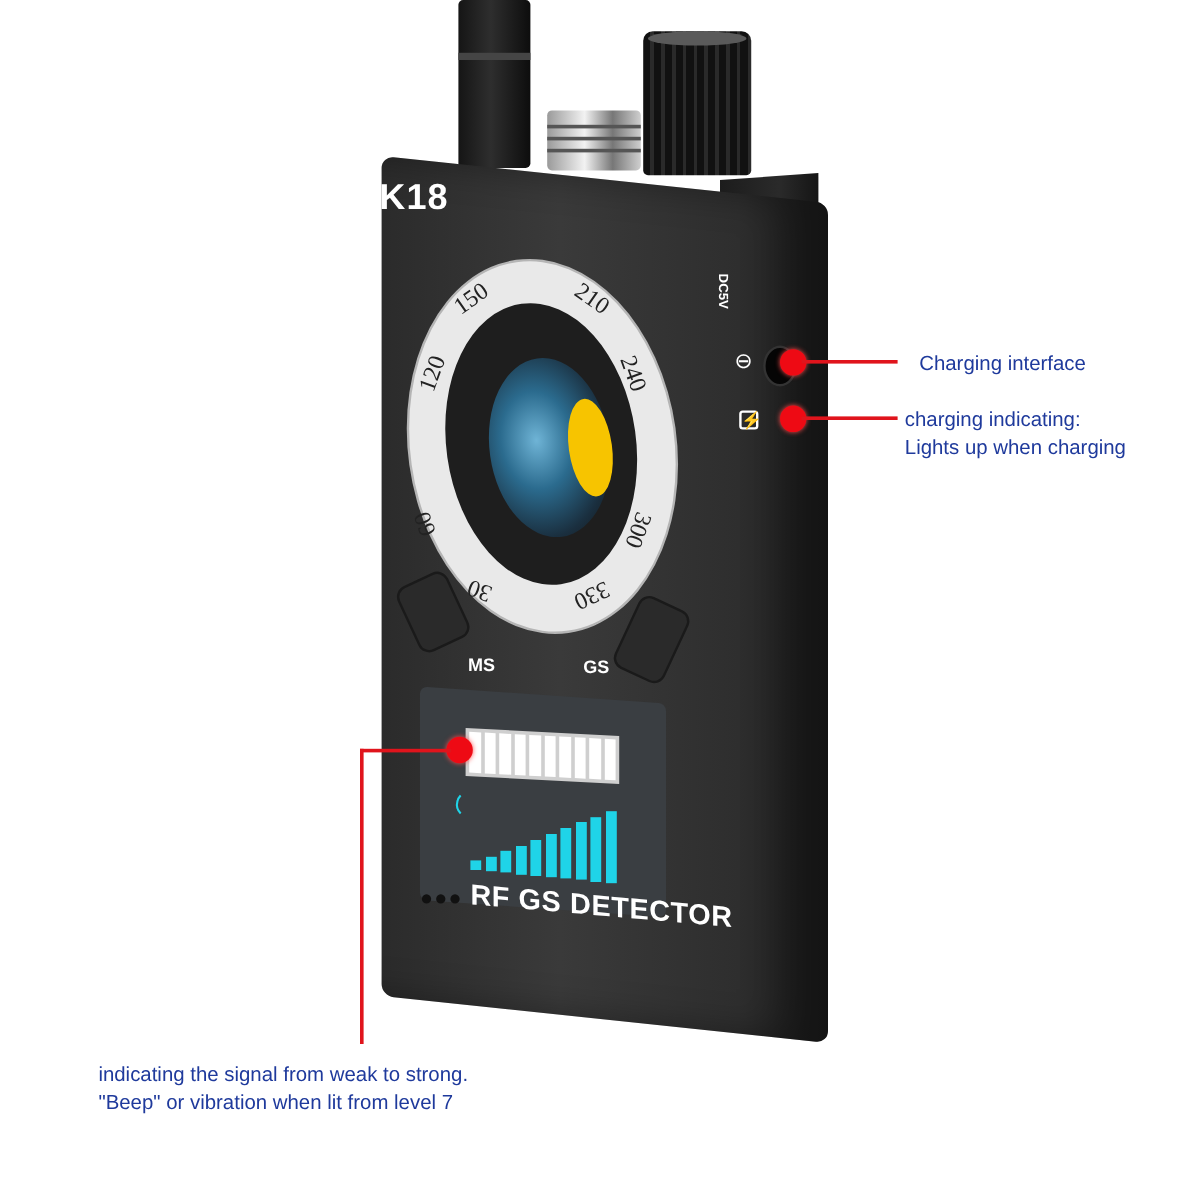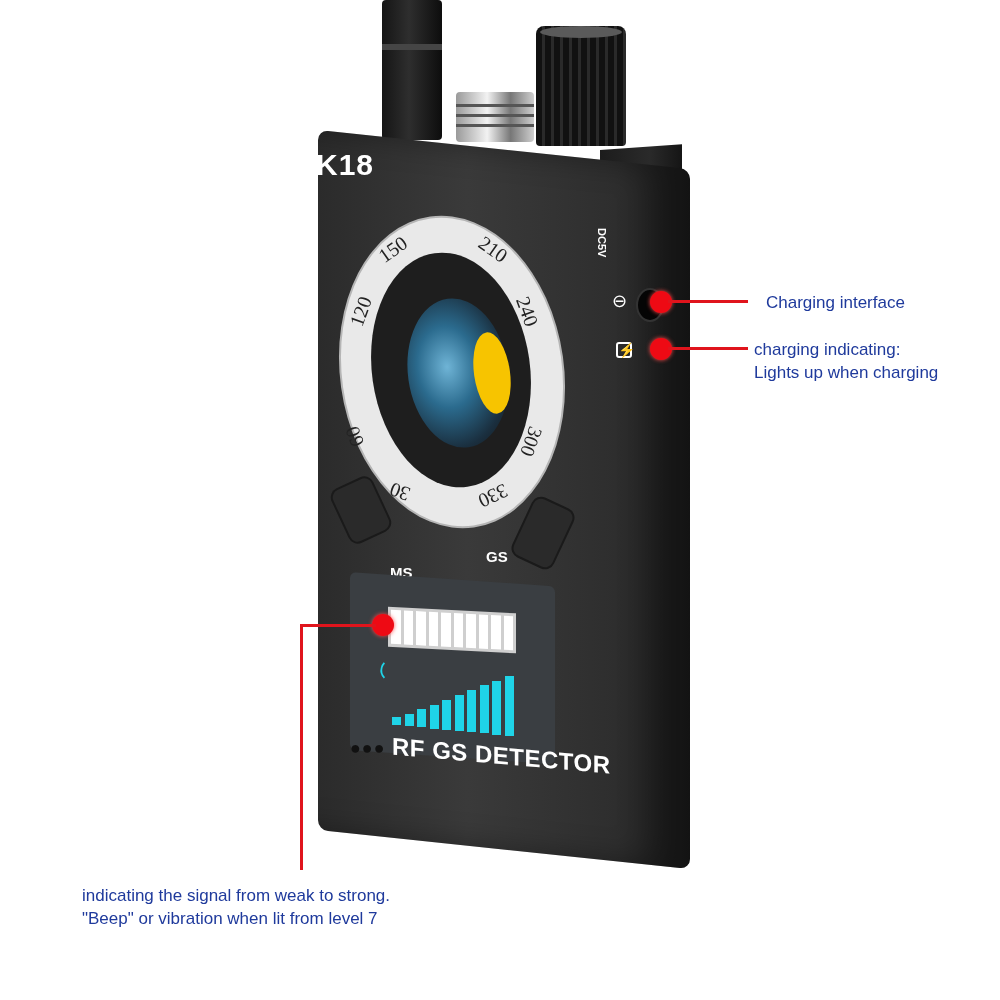--- a/index.html
+++ b/index.html
@@ -71,21 +71,21 @@
 <div class="abs dial-num" style="left:478px;top:238px;transform:rotate(35deg);">210</div>
 <div class="abs dial-num" style="left:512px;top:300px;transform:rotate(70deg);">240</div>
 <div class="abs dial-num" style="left:346px;top:300px;transform:rotate(-70deg);">120</div>
 <div class="abs dial-num" style="left:516px;top:430px;transform:rotate(110deg);">300</div>
 <div class="abs dial-num" style="left:345px;top:425px;transform:rotate(-110deg);">60</div>
 <div class="abs dial-num" style="left:390px;top:480px;transform:rotate(-160deg);">30</div>
 <div class="abs dial-num" style="left:478px;top:484px;transform:rotate(155deg);">330</div>
 
 <div class="abs btn-m"></div>
 <div class="abs btn-gs"></div>
-<div class="abs btn-label" style="left:390px;top:564px;">MS</div>
+<div class="abs btn-label" style="left:390px;top:546px;">MS</div>
 <div class="abs btn-label" style="left:486px;top:548px;">GS</div>
 
 <div class="abs screen"></div>
 <div class="abs led-strip">
   <div class="led"></div>
   <div class="led"></div>
   <div class="led"></div>
   <div class="led"></div>
   <div class="led"></div>
   <div class="led"></div>

